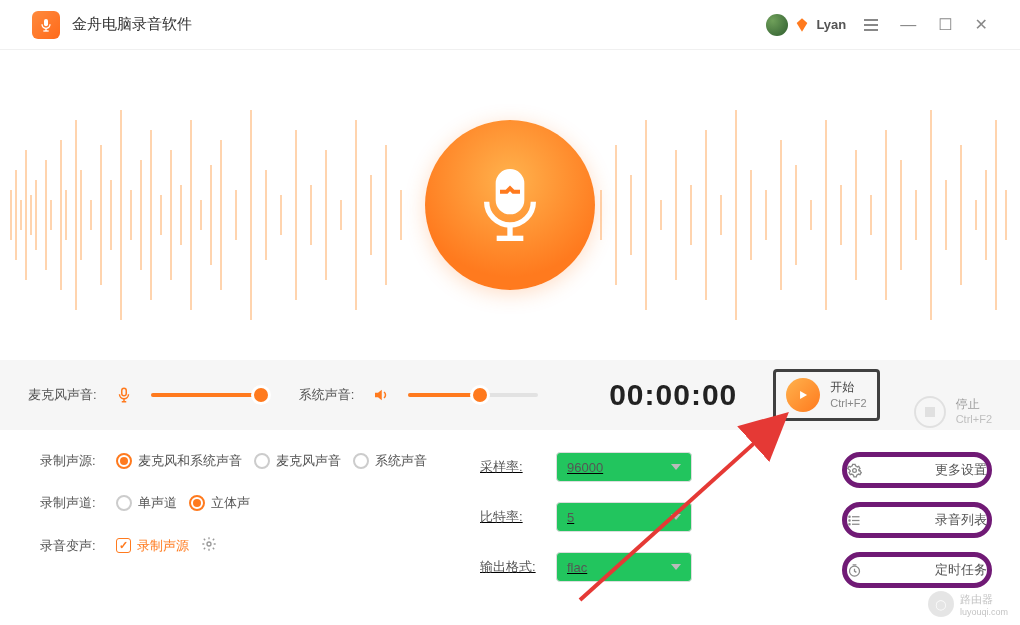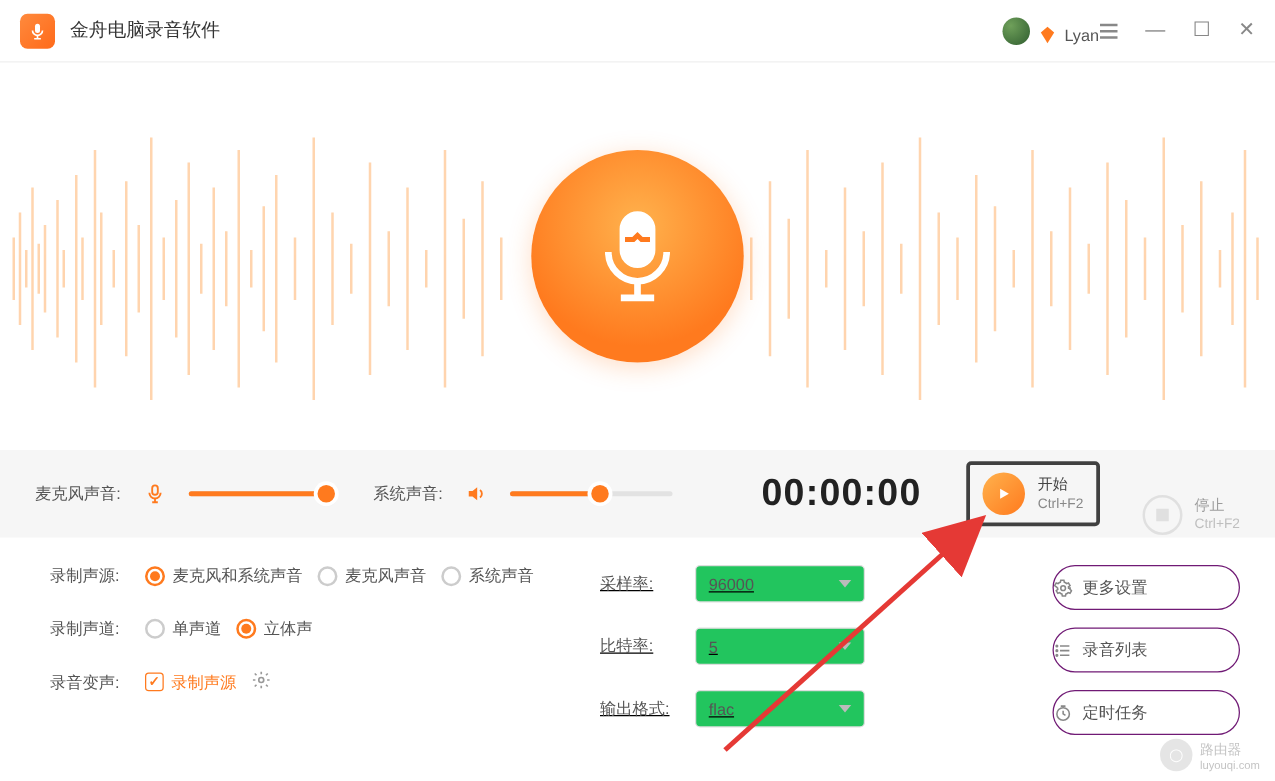--- a/index.html
+++ b/index.html
@@ -1,24 +1,24 @@
 <!DOCTYPE html>
 <html><head>
 <meta charset="utf-8">
 <style>
 * { margin: 0; padding: 0; box-sizing: border-box; font-family: "Microsoft YaHei", sans-serif; }
 body { width: 1020px; height: 625px; background: #fff; position: relative; overflow: hidden; }
 
 
-.titlebar { height: 50px; display: flex; align-items: center; padding: 0 16px; border-bottom: 1px solid #f0f0f0; }
+.titlebar { height: 50px; display: flex; align-items: center; padding: 0 32px; border-bottom: 1px solid #f0f0f0; }
 .app-icon { width: 28px; height: 28px; border-radius: 6px; background: linear-gradient(135deg,#ff8a3d,#ff6a1a); display:flex; align-items:center; justify-content:center; margin-right:12px;}
 .app-icon svg { width:16px; height:16px; }
 .app-title { font-size: 15px; color: #333; }
 .titlebar-spacer { flex: 1; }
-.user-area { display:flex; align-items:flex-end; gap:6px; margin-right:1px; }
+.user-area { display:flex; align-items:center; gap:6px; margin-right:18px;font-weight:bold; }
 .avatar { width:22px; height:22px; border-radius:50%; background: radial-gradient(circle at 30% 30%, #6fa05a, #2f5d2f); }
 .diamond { width:16px; height:16px; }
 .username { font-size:13px; color:#555; }
 .win-controls { display:flex; align-items:center; gap:22px; color:#888; }
 .win-btn { cursor:pointer; font-size:16px; line-height:1; }
 .hamburger { display:flex; flex-direction:column; gap:3px; cursor:pointer;}
 .hamburger span { width:14px; height:2px; background:#888; }
 
 
 .wave-area { height: 310px; position:relative; display:flex; align-items:center; justify-content:center; overflow:hidden; }
@@ -60,21 +60,21 @@
 .radio.selected .radio-dot { width:8px; height:8px; border-radius:50%; background:#ff7a1e; }
 
 .checkbox { display:flex; align-items:center; gap:6px; cursor:pointer; color:#ff7a1e;}
 .checkbox-box { width:15px; height:15px; border:1.5px solid #ff7a1e; border-radius:3px; display:flex; align-items:center; justify-content:center; background:#fff;}
 .checkbox.checked .checkbox-box::after { content:"✓"; font-size:11px; color:#ff7a1e; font-weight:bold;}
 .gear-sm { color:#999; cursor:pointer; }
 
 .select { width:136px; height:30px; border:1px solid #ddd; border-radius:4px; background:#22c55e; display:flex; align-items:center; padding:0 10px; font-size:13px; color:#555; cursor:pointer; position:relative;}
 .select::after { content:""; position:absolute; right:10px; top:50%; width:0; height:0; border-left:5px solid transparent; border-right:5px solid transparent; border-top:6px solid #bbb; transform:translateY(-50%);}
 
-.side-btn { width:150px; height:36px; border:1px solid #701a75; border-radius:18px; background:#fff; display:flex; align-items:center; justify-content:flex-start; gap:8px; font-size:13px; color:#555; cursor:pointer;}
+.side-btn { width:150px; height:36px; border:5px solid #701a75; border-radius:18px; background:#fff; display:flex; align-items:center; justify-content:space-between; gap:8px; font-size:13px; color:#555; cursor:pointer;}
 .side-btn svg, .side-btn .i { width:15px; height:15px; color:#888;}
 
 
 .arrow-svg { position:absolute; pointer-events:none; z-index:10; }
 
 
 .watermark { position:absolute; right:12px; bottom:8px; display:flex; align-items:center; gap:6px; opacity:0.5; font-size:11px; color:#888;}
 .wm-circle { width:26px; height:26px; border-radius:50%; background:#ccc; display:flex; align-items:center; justify-content:center; color:#fff; font-size:10px;}
 </style>
 </head>

